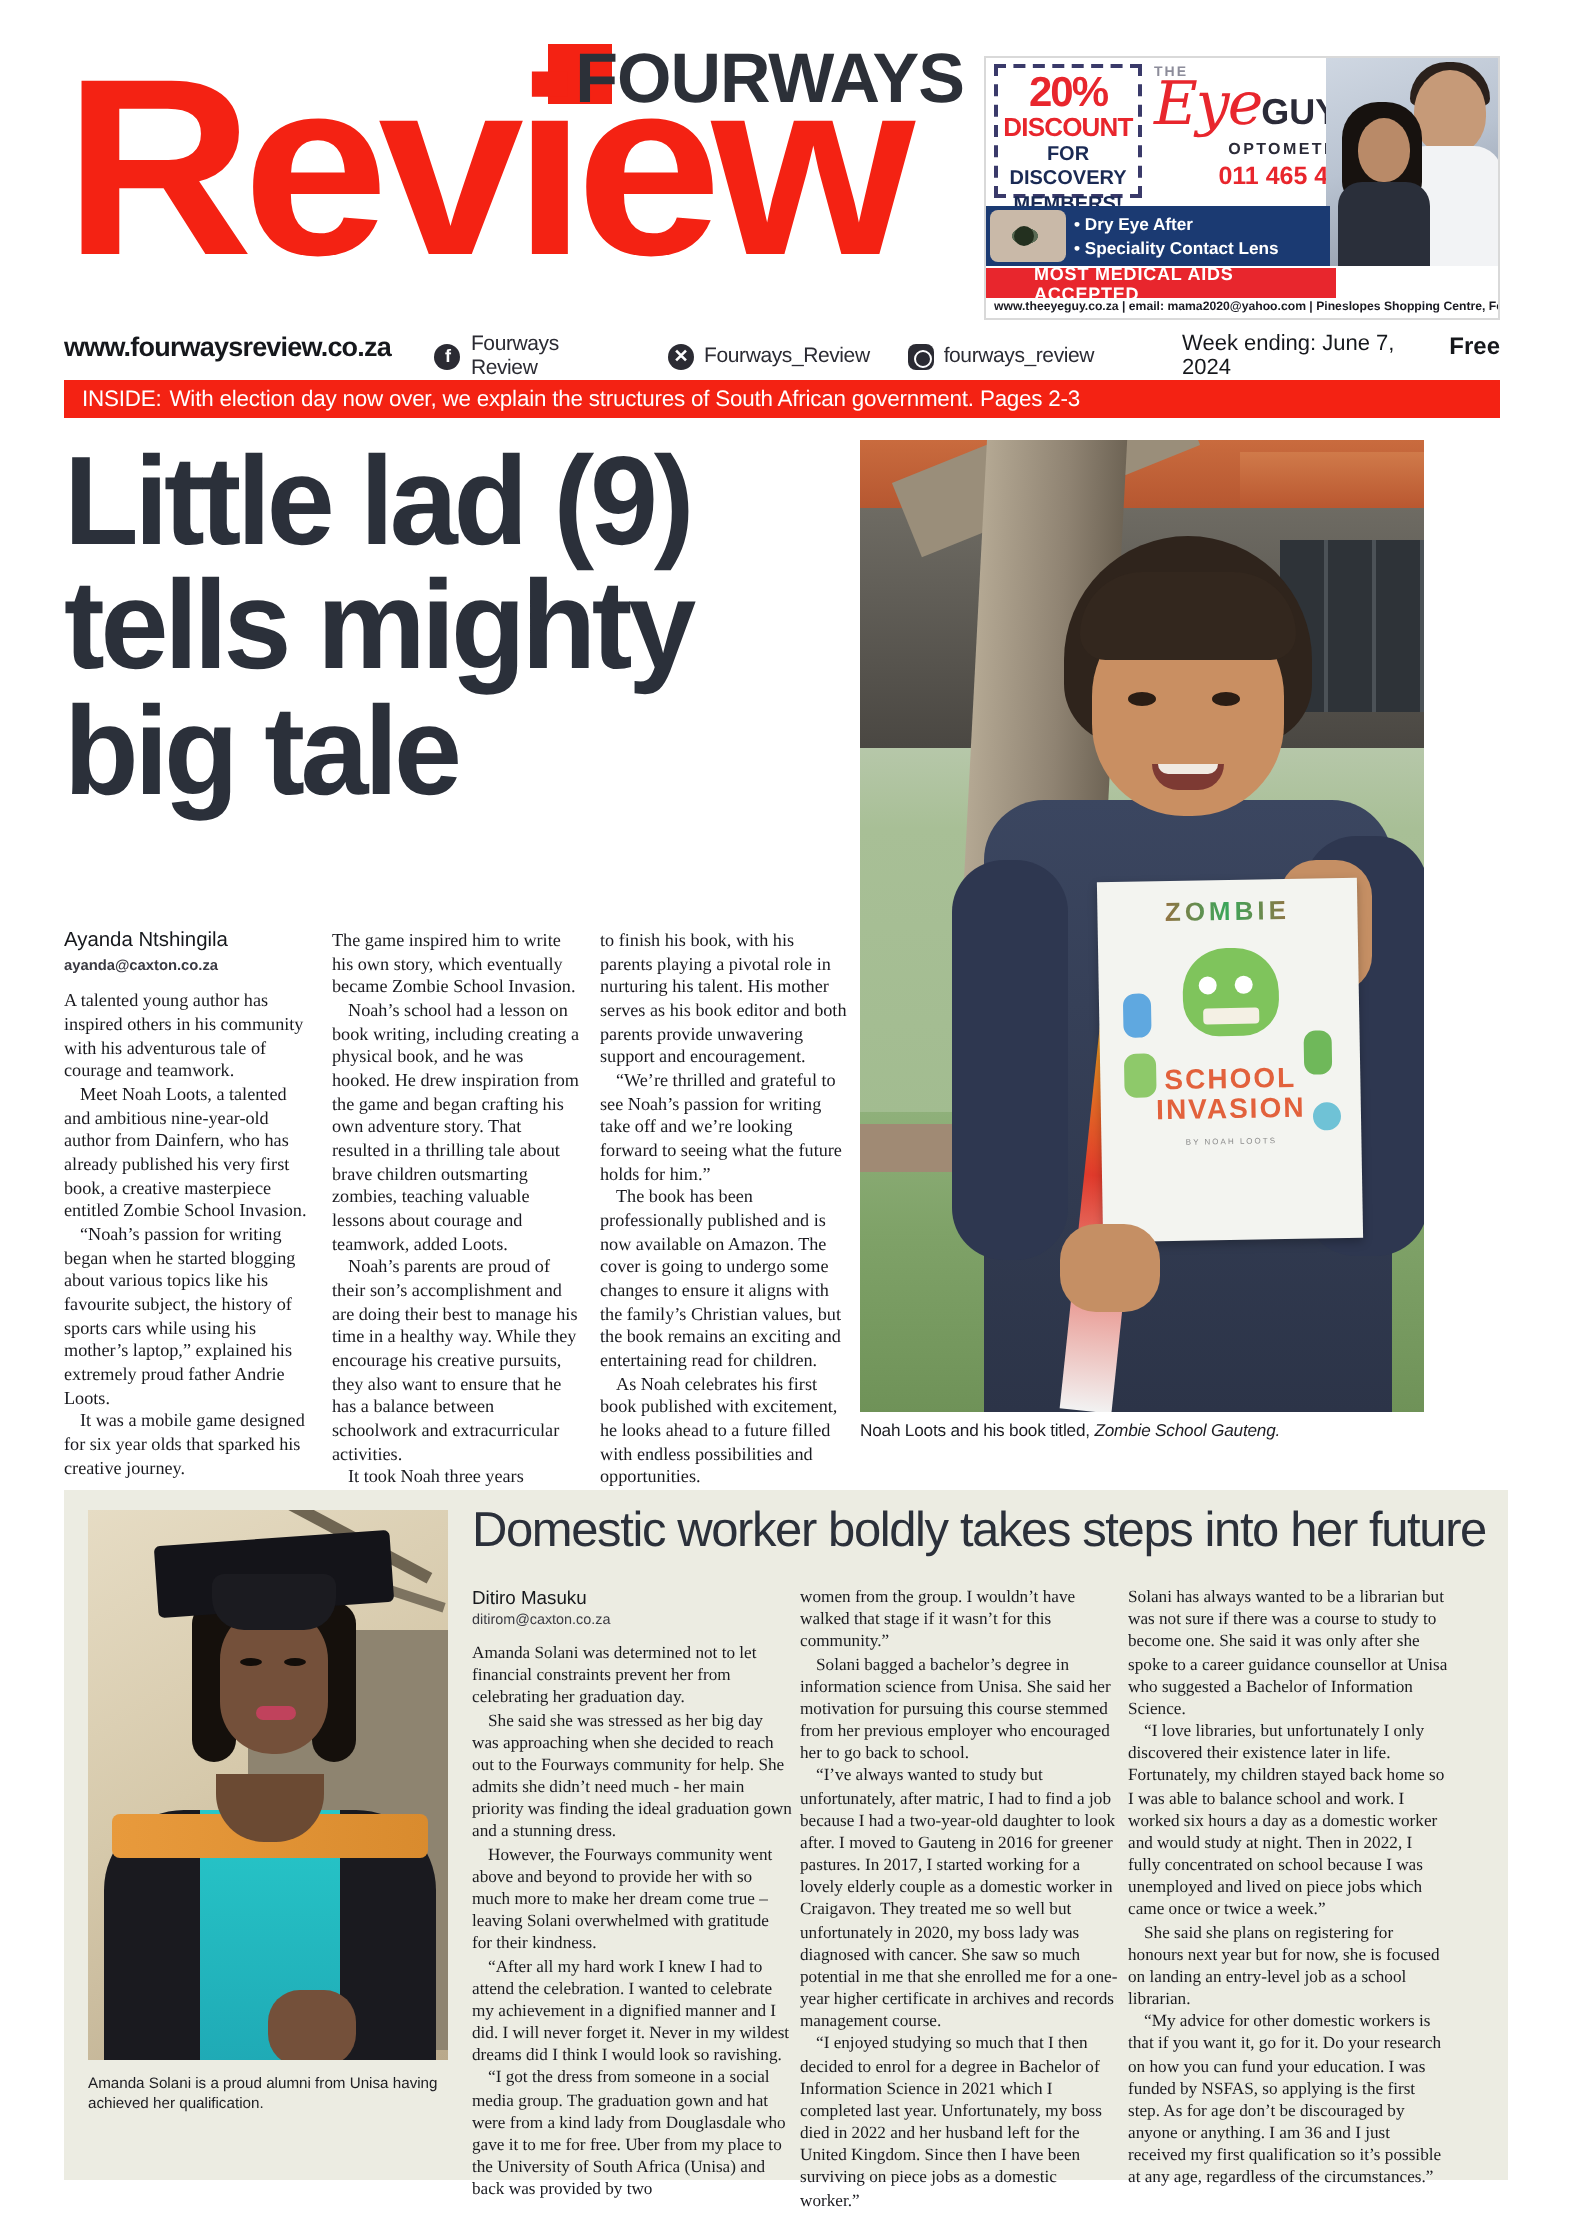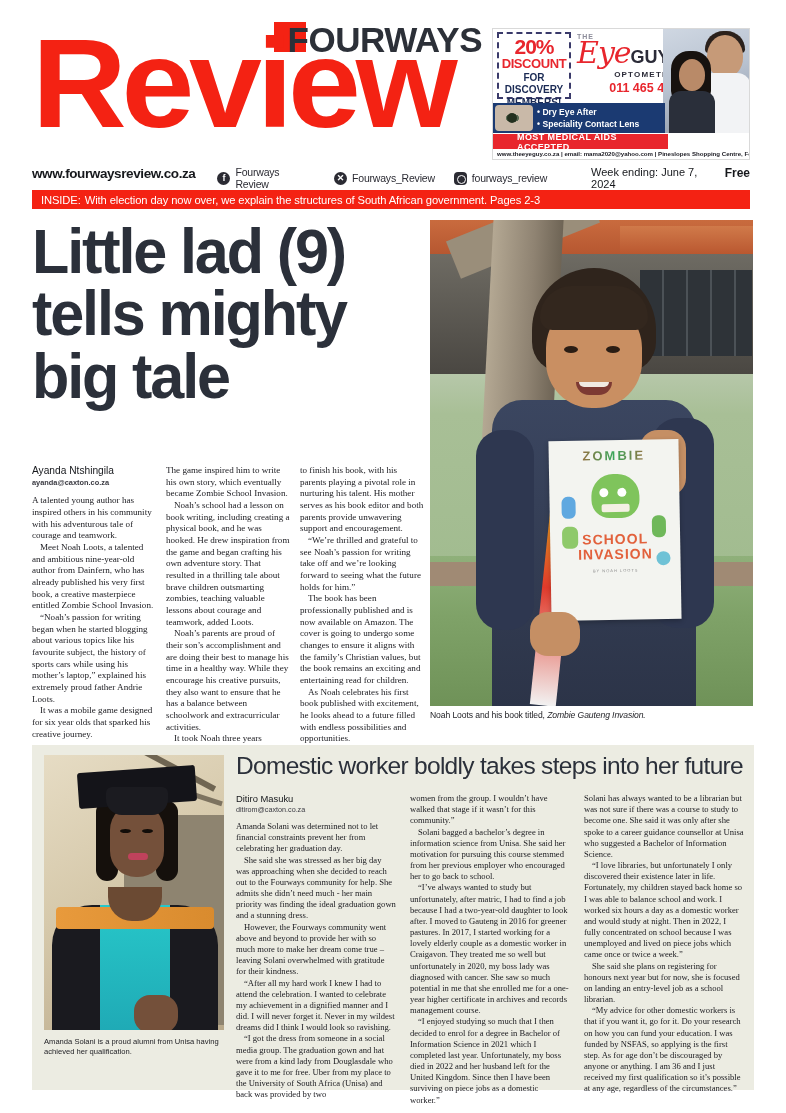--- a/index.html
+++ b/index.html
@@ -130,21 +130,21 @@
 
   
   .lead { position:absolute; left:32px; top:220px; width:722px; }
   .headline {
     width:392px;
     font-size:63px; font-weight:bold; line-height:0.99;
     color:#2b303a; letter-spacing:-2.2px;
     transform: scaleX(0.97); transform-origin:left top;
   }
   .lead-photo {
-    position:absolute; left:398px; top:0px; width:323px; height:486px;
+    position:absolute; left:398px; top:0px; width:282px; height:486px;
     overflow:hidden; background:#cdd6c8;
   }
   .lead-cap {
     position:absolute; left:398px; top:490px; width:324px;
     font-size:8.6px; color:#1d1d22; letter-spacing:-0.1px;
   }
   .lead-cap i { font-style:italic; }
 
   .lead-cols {
     position:absolute; left:0; top:245px; width:392px;
@@ -202,21 +202,21 @@
   .story2 {
     position:absolute; left:32px; top:745px; width:722px; height:345px;
     background:#ecece2;
   }
   .s2-photo{ position:absolute; left:12px; top:10px; width:180px; height:275px; overflow:hidden; background:#d8cdb6;}
   .s2-cap{ position:absolute; left:12px; top:292px; width:186px; font-size:7.6px; line-height:1.35; color:#1d1d22;}
   .s2-head{
     position:absolute; left:204px; top:8px; width:510px;
     font-size:24.5px; color:#2b303a; letter-spacing:-0.7px; line-height:1.05;
   }
-  .s2-cols{ position:absolute; left:204px; top:48px; width:510px; display:flex; gap:14px; }
+  .s2-cols{ position:absolute; left:204px; top:48px; width:510px; display:flex; gap:4px; }
   .s2col{ width:160px; }
   .s2-byname{ font-size:9.4px; color:#16181c; line-height:1.25; }
   .s2-bymail{ font-size:7.2px; color:#3a3a42; line-height:1.3; margin-bottom:7px; }
   .s2-p{ font-family:"Liberation Serif", serif; font-size:8.6px; line-height:1.3; color:#1a1a1f; }
   .s2-p.indent{ text-indent:8px; }
 
   
   .gp-bg{position:absolute;inset:0;background:linear-gradient(150deg,#e6dcc4 0%,#d6c9ab 45%,#b9a98b 100%);}
   .gp-rock{position:absolute;right:-10px;top:60px;width:110px;height:210px;background:#8e8470;border-radius:40px 10px 0 0;}
   .gp-stick{position:absolute;right:4px;top:10px;width:90px;height:6px;background:#6f6552;transform:rotate(28deg);}
@@ -350,21 +350,21 @@
           <div class="bk-s">
             <span>SCHOOL</span><br>
             <span>INVASION</span>
           </div>
           <div class="bk-by">BY NOAH LOOTS</div>
         </div>
         <div class="ph-handL"></div>
       </div>
     </div>
     <div class="lead-cap">
-      <span>Noah Loots and his book titled, </span><i>Zombie Gauteng Invasion.</i>
+      <span>Noah Loots and his book titled, </span><i>Zombie School Gauteng.</i>
     </div>
 
     <div class="lead-cols">
       <div class="lcol">
         <div class="byline-name">Ayanda Ntshingila</div>
         <div class="byline-mail">ayanda@caxton.co.za</div>
         <p class="body-p">A talented young author has inspired others in his community with his adventurous tale of courage and teamwork.</p>
         <p class="body-p indent">Meet Noah Loots, a talented and ambitious nine-year-old author from Dainfern, who has already published his very first book, a creative masterpiece entitled Zombie School Invasion.</p>
         <p class="body-p indent">“Noah’s passion for writing began when he started blogging about various topics like his favourite subject, the history of sports cars while using his mother’s laptop,” explained his extremely proud father Andrie Loots.</p>
         <p class="body-p indent">It was a mobile game designed for six year olds that sparked his creative journey.</p>

